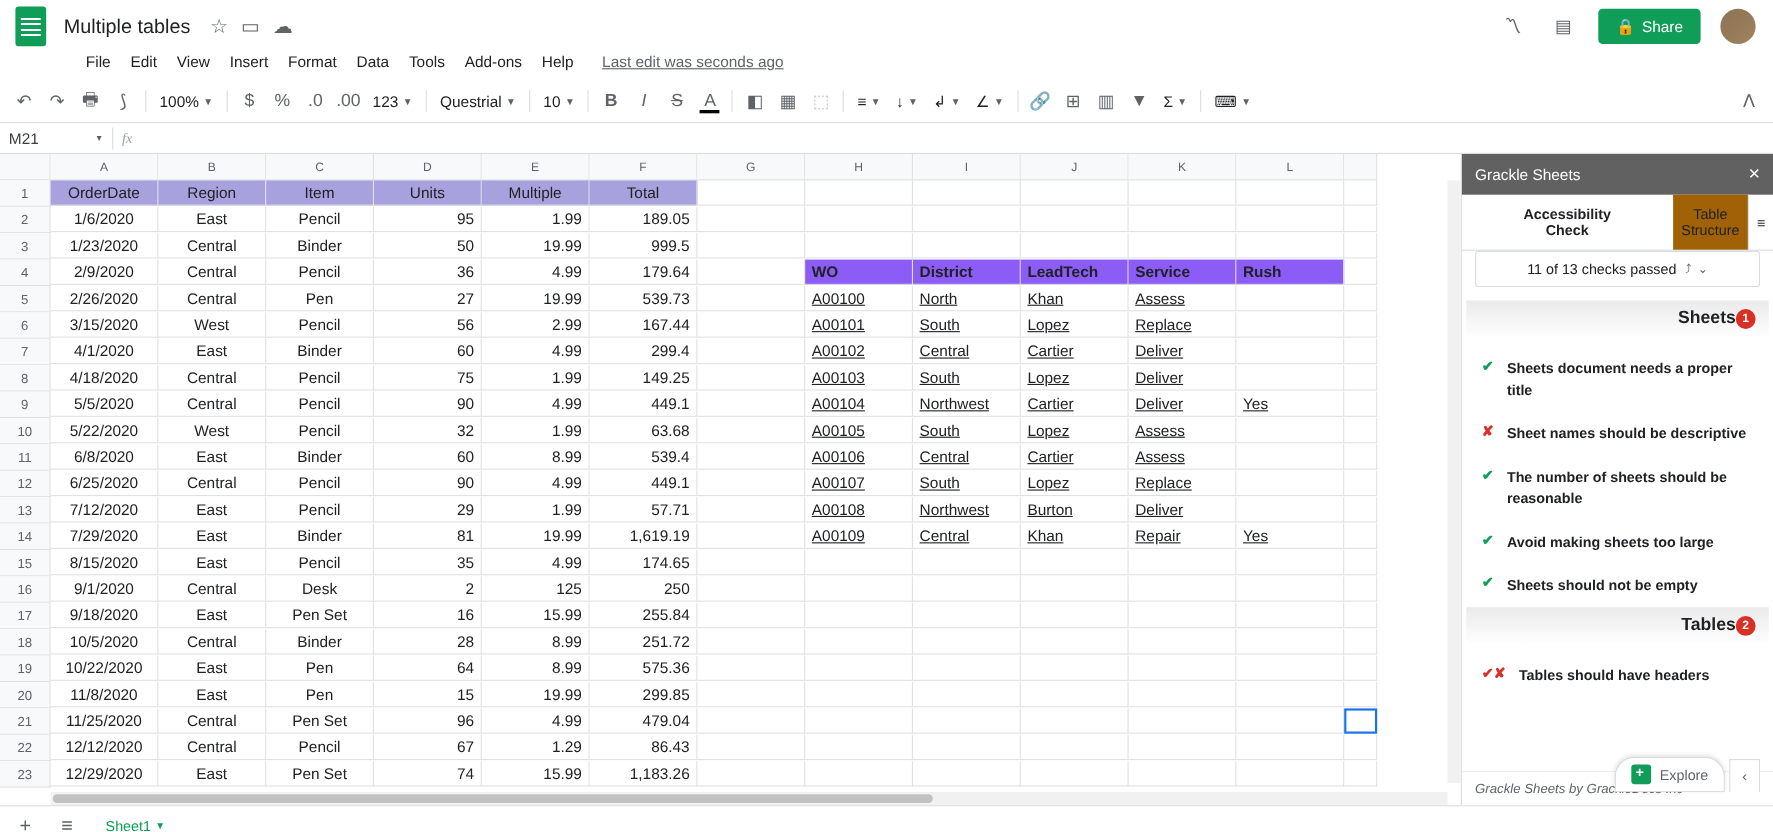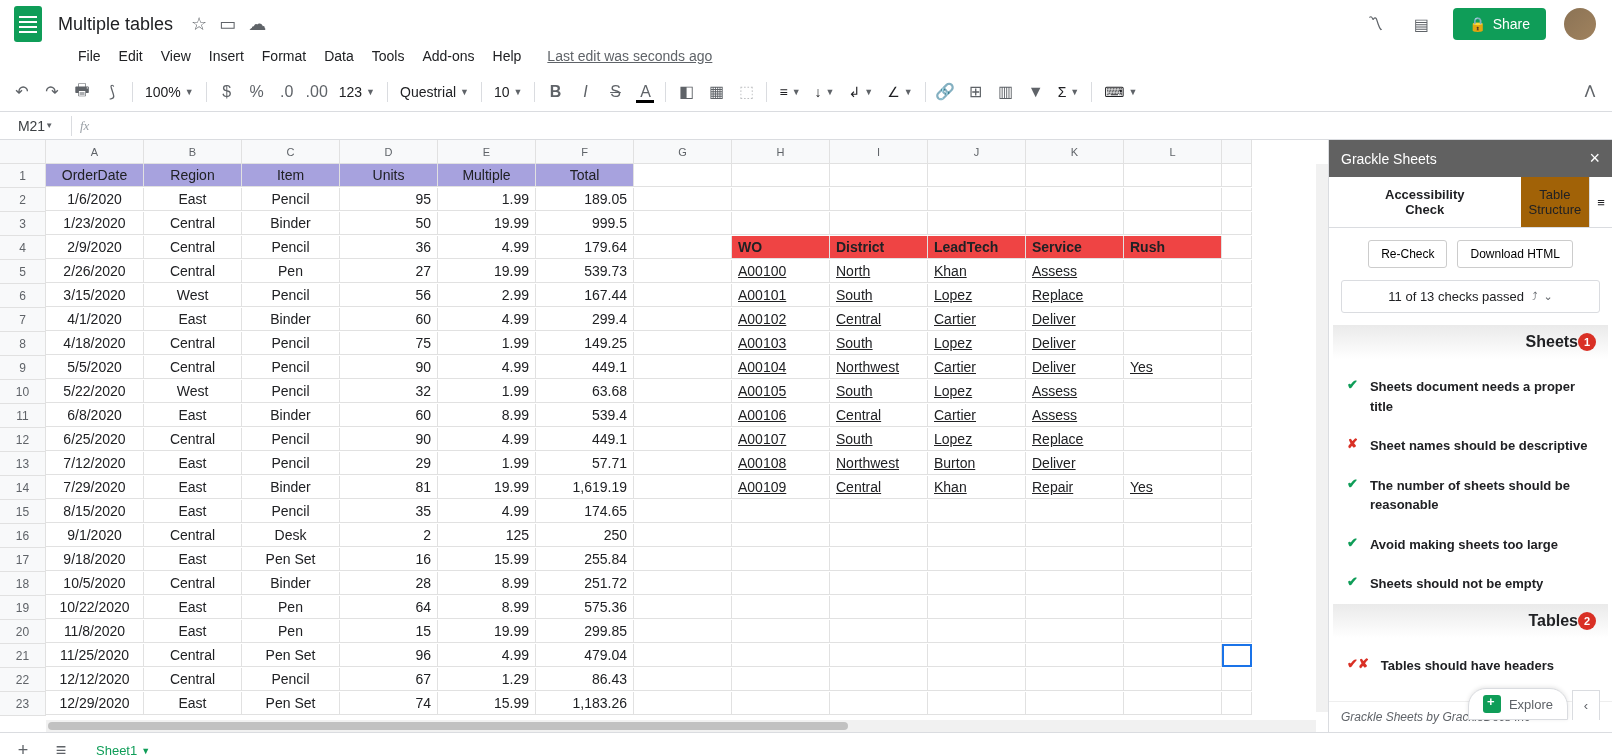--- a/index.html
+++ b/index.html
@@ -19,31 +19,31 @@
   .menubar .last-edit { color: #5f6368; text-decoration: underline; margin-left: 8px; }
   .toolbar { display: flex; align-items: center; padding: 4px 8px; border-bottom: 1px solid #dadce0; gap: 2px; height: 40px; }
   .tool { width: 28px; height: 28px; display: flex; align-items: center; justify-content: center; cursor: pointer; color: #5f6368; border-radius: 3px; font-size: 16px; }
   .tool-sep { width: 1px; height: 20px; background: #dadce0; margin: 0 4px; }
   .tool-dd { display: flex; align-items: center; padding: 0 6px; cursor: pointer; gap: 4px; font-size: 14px; color: #202124; }
   .tool-dd .arrow { font-size: 9px; color: #5f6368; }
   .font-name { min-width: 70px; }
   .font-size { min-width: 28px; }
   .collapse-toolbar { margin-left: auto; }
   .name-fx { display: flex; align-items: center; border-bottom: 1px solid #dadce0; height: 28px; }
-  .namebox { width: 72px; padding: 2px 8px; color: #3c4043; font-size: 14px; border-right: 1px solid #dadce0; display: flex; align-items: center; justify-content: center; }
+  .namebox { width: 103px; padding: 2px 8px; color: #3c4043; font-size: 14px; border-right: 1px solid #dadce0; display: flex; align-items: center; justify-content: space-between; }
   .namebox .arrow { font-size: 8px; color: #5f6368; }
   .fx { padding: 0 8px; color: #9aa0a6; font-style: italic; font-family: Georgia, serif; }
   .main { display: flex; height: 592px; }
   .sheet-area { flex: 1; overflow: hidden; position: relative; display: flex; flex-direction: column; }
   .grid { display: grid; grid-template-columns: 46px 98px 98px 98px 98px 98px 98px 98px 98px 98px 98px 98px 98px 30px; font-size: 14px; }
   .corner, .col-hdr, .row-hdr { background: #f8f9fa; border-right: 1px solid #e1e1e1; border-bottom: 1px solid #e1e1e1; text-align: center; color: #5f6368; font-size: 11px; height: 24px; line-height: 24px; }
   .row-hdr { text-align: center; font-size: 12px; }
   .cell { border-right: 1px solid #e1e1e1; border-bottom: 1px solid #e1e1e1; padding: 0 6px; height: 23px; line-height: 23px; overflow: hidden; white-space: nowrap; }
   .hdr-purple { background: #a7a2de; text-align: center; }
-  .hdr-green { background: #ef4444; font-weight: bold; text-align: left; }
+  .hdr-green { background: #8b5cf6; font-weight: bold; text-align: left; }
   .tc { text-align: center; }
   .tr { text-align: right; }
   .tl { text-align: left; text-decoration: underline; }
   .selected-cell { border: 2px solid #1a73e8; }
   .scroll-right { position: absolute; right: 0; top: 24px; bottom: 20px; width: 12px; background: #f1f1f1; }
   .scroll-bottom { position: absolute; left: 46px; right: 12px; bottom: 0; height: 12px; background: #f1f1f1; display: flex; align-items: center; }
   .scroll-thumb-h { width: 800px; height: 8px; background: #c1c1c1; border-radius: 4px; margin-left: 2px; }
   .sidebar { width: 284px; border-left: 1px solid #dadce0; display: flex; flex-direction: column; background: #fff; }
   .sb-hdr { background: #616161; color: #fff; padding: 8px 12px; display: flex; align-items: center; justify-content: space-between; font-size: 14px; }
   .sb-close { cursor: pointer; font-size: 18px; }
@@ -530,24 +530,20 @@
   <div class="sidebar">
     <div class="sb-hdr">
       <span>Grackle Sheets</span>
       <span class="sb-close">×</span>
     </div>
     <div class="sb-tabs">
       <div class="sb-tab">Accessibility Check</div>
       <div class="sb-tab inactive">Table Structure</div>
       <div class="sb-menu-icon">≡</div>
     </div>
-    <div class="sb-buttons">
-      <button class="sb-btn">Re-Check</button>
-      <button class="sb-btn">Download HTML</button>
-    </div>
     <div class="sb-status">
       <span>11 of 13 checks passed</span>
       <span class="sb-status-icons">
         <span>⤴</span>
         <span>⌄</span>
       </span>
     </div>
     <div class="sb-content">
       <div class="sb-section">
         <span>Sheets</span>

